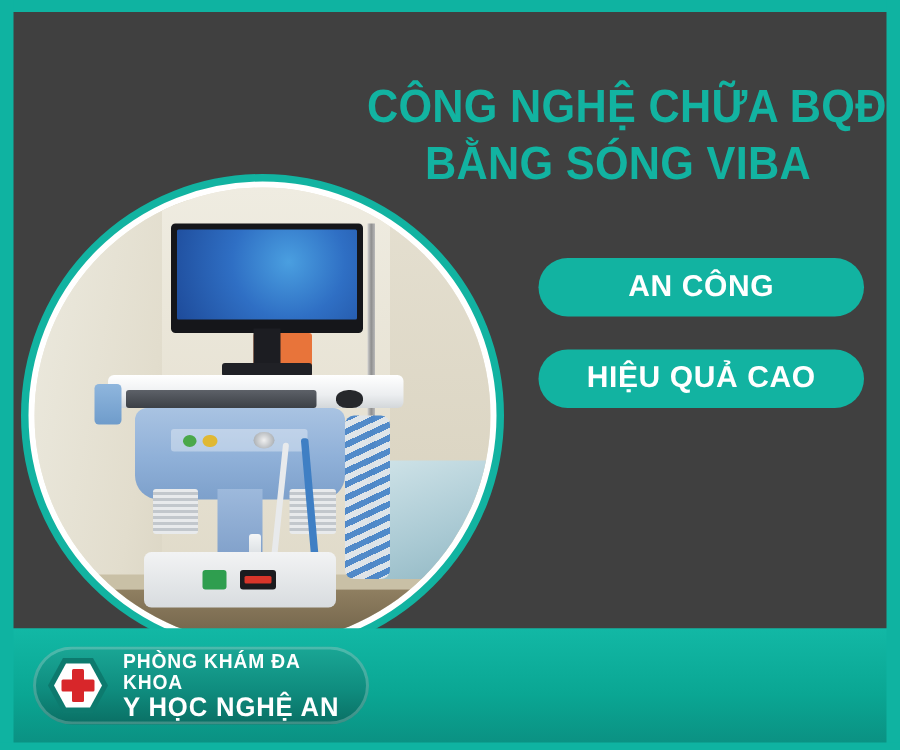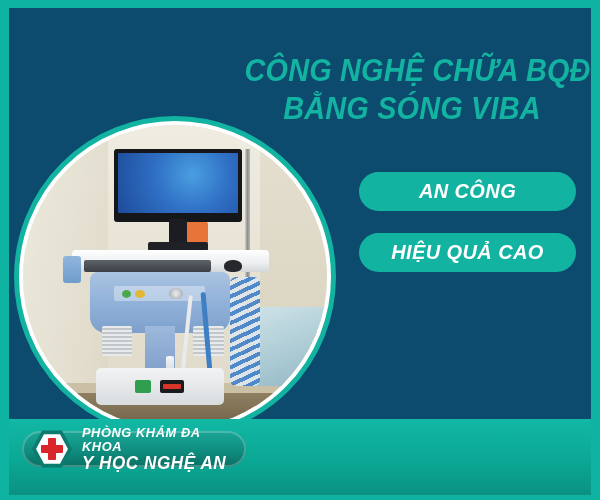--- a/index.html
+++ b/index.html
@@ -6,23 +6,22 @@
   html, body {
     width: 600px; height: 500px;
     background: #ffffff;
     font-family: "Liberation Sans", sans-serif;
     overflow: hidden;
   }
 
   #banner {
     position: relative;
     width: 600px; height: 500px;
-    background: #0c4a6e;
+    background: #404040;
     overflow: hidden;
-    font-style: italic;
   }
 
   
   .frame-edge { position: absolute; background: #0fb3a1; z-index: 6; }
   .frame-top    { left: 0;   top: 0;    width: 600px; height: 8px; }
   .frame-left   { left: 0;   top: 0;    width: 9px;   height: 500px; }
   .frame-right  { right: 0;  top: 0;    width: 9px;   height: 500px; }
   .frame-bottom { left: 0;   bottom: 0; width: 600px; height: 5px; }
 
   
@@ -174,21 +173,21 @@
     z-index: 5;
   }
   .footer-band::before {
     content:""; position:absolute; left:0; top:0; width:100%; height:100%;
     background: linear-gradient(180deg,#12b8a5 0%,#0aa693 55%,#0b8e80 100%);
   }
 
   .logo-pill {
     position: absolute;
     left: 22px; top: 431px;
-    width: 224px; height: 36px;
+    width: 224px; height: 52px;
     border-radius: 26px;
     background: linear-gradient(180deg,#1aa796 0%,#0f8d7f 55%,#0a6f64 100%);
     box-shadow: 0 0 0 2px rgba(255,255,255,0.22) inset;
     display: flex;
     align-items: center;
     z-index: 7;
   }
   .hex-badge {
     position: relative;
     margin-left: 10px;

